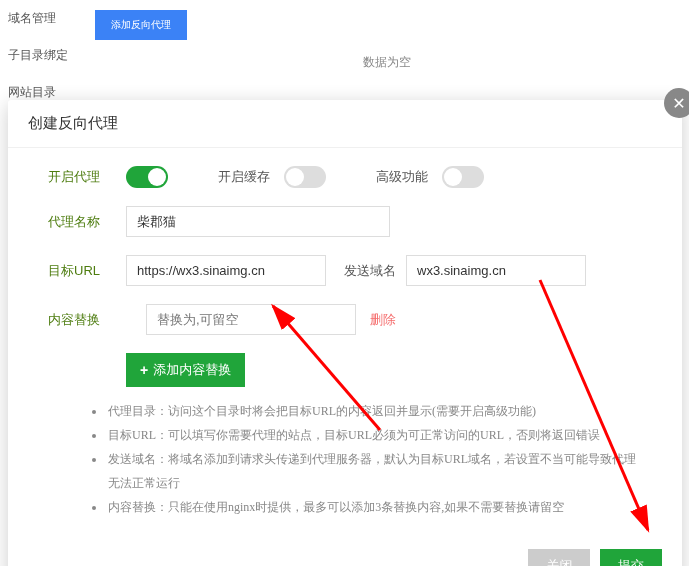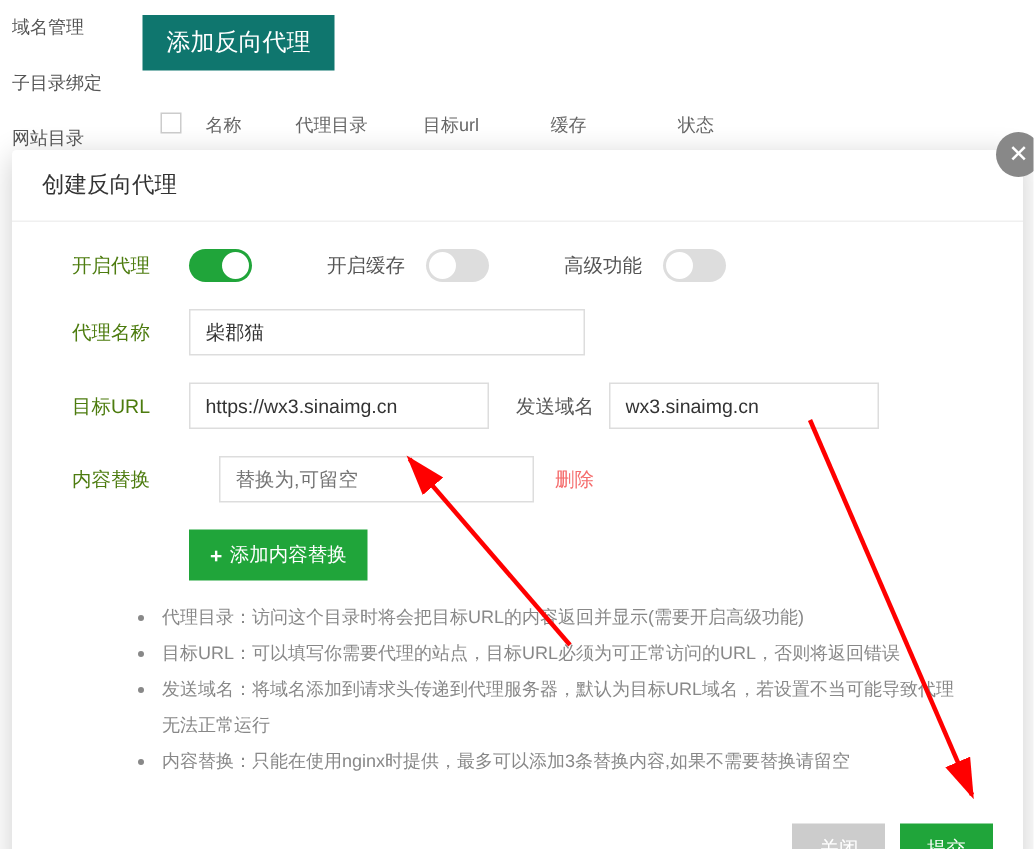--- a/index.html
+++ b/index.html
@@ -3,21 +3,21 @@
 <meta charset="utf-8">
 <style>
 * { margin: 0; padding: 0; box-sizing: border-box; }
 body { font-family: "Microsoft YaHei", Arial, sans-serif; font-size: 13px; color: #333; background: #fff; width: 689px; height: 566px; overflow: hidden; position: relative; }
 
 .bg-page { position: absolute; top: 0; left: 0; right: 0; }
 .sidebar { position: absolute; left: 0; top: 0; width: 80px; }
 .sidebar-item { padding: 10px 8px; color: #555; font-size: 12px; }
 
 .main-area { position: absolute; left: 95px; top: 10px; right: 10px; }
-.add-btn { background: #0f766e; color: #fff; border: none; padding: 8px 16px; font-size: 16px; cursor: pointer; }
+.add-btn { background: #3b82f6; color: #fff; border: none; padding: 8px 16px; font-size: 10px; cursor: pointer; }
 .table-header { display: flex; margin-top: 18px; padding: 10px 12px; border-bottom: 1px solid #e6e6e6; color: #666; font-size: 12px; align-items: center; }
 .th-checkbox { width: 30px; }
 .th { flex: 0 0 85px; }
 .th-name { flex: 0 0 60px; }
 .table-empty { text-align: center; padding: 14px 0; color: #888; font-size: 12px; }
 
 .overlay { position: absolute; inset: 0; }
 .modal { position: absolute; left: 8px; top: 100px; width: 674px; background: #fff; border-radius: 3px; box-shadow: 0 4px 20px rgba(0,0,0,0.2); }
 .modal-close { position: absolute; right: -12px; top: -12px; width: 30px; height: 30px; border-radius: 50%; background: #888; color: #fff; display: flex; align-items: center; justify-content: center; cursor: pointer; font-size: 16px; }
 .modal-title { padding: 14px 20px; font-size: 15px; color: #333; border-bottom: 1px solid #f0f0f0; }
@@ -39,48 +39,40 @@
 .input-domain { width: 180px; }
 .label-inline { margin: 0 10px 0 18px; color: #555; }
 .input-replace-from { width: 200px; }
 .input-replace-to { width: 210px; margin-left: 20px; }
 .delete-link { color: #f56c6c; margin-left: 14px; cursor: pointer; font-size: 13px; }
 
 .btn-add-replace { background: #20a53a; color: #fff; border: none; padding: 8px 14px; font-size: 13px; cursor: pointer; display: inline-flex; align-items: center; gap: 5px; margin-left: 78px; }
 .plus { font-weight: bold; font-size: 14px; }
 
 .help-list { list-style: disc; padding: 12px 0 12px 58px; color: #888; font-size: 12px; line-height: 2; }
-.help-list li { padding-left: 2px; }
+.help-list li { padding-left: 2px; font-family: Liberation Serif, serif; }
 
 .modal-footer { text-align: right; padding: 10px 20px 0 20px; }
 .btn-cancel { background: #ccc; color: #fff; border: none; padding: 8px 18px; font-size: 13px; cursor: pointer; margin-right: 6px; }
 .btn-submit { background: #20a53a; color: #fff; border: none; padding: 8px 18px; font-size: 13px; cursor: pointer; }
 .checkbox { width: 14px; height: 14px; border: 1px solid #ccc; display: inline-block; }
 
 svg.arrows { position: absolute; left: 0; top: 0; pointer-events: none; }
 </style>
 </head>
 <body>
 
 <div class="bg-page">
   <div class="sidebar">
     <div class="sidebar-item">域名管理</div>
     <div class="sidebar-item">子目录绑定</div>
     <div class="sidebar-item">网站目录</div>
   </div>
   <div class="main-area">
     <button class="add-btn">添加反向代理</button>
-    <div class="table-header">
-      <div class="th-checkbox"><span class="checkbox"></span></div>
-      <div class="th th-name">名称</div>
-      <div class="th">代理目录</div>
-      <div class="th">目标url</div>
-      <div class="th">缓存</div>
-      <div class="th">状态</div>
-    </div>
     <div class="table-empty">数据为空</div>
   </div>
 </div>
 
 <div class="overlay">
   <div class="modal">
     <div class="modal-close">✕</div>
     <div class="modal-title">创建反向代理</div>
     <div class="modal-body">
 

